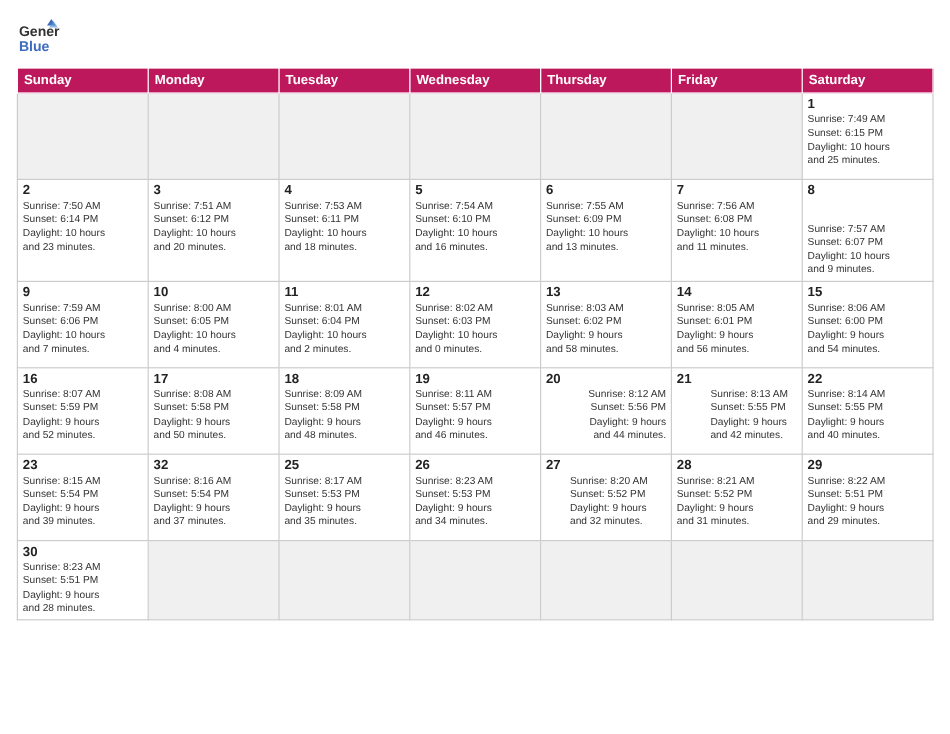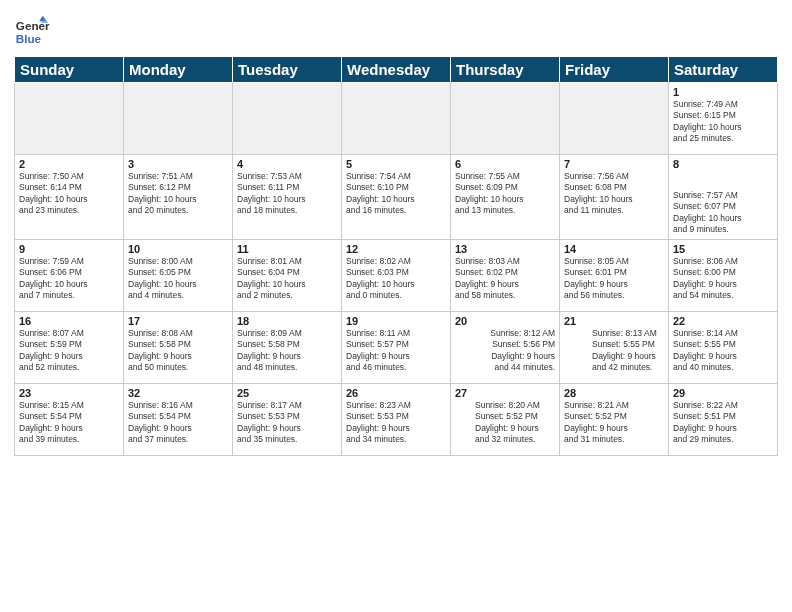--- a/index.html
+++ b/index.html
@@ -44,23 +44,23 @@
     .subtitle {
       font-size: 13px;
       color: #444;
     }
     .calendar {
       width: 100%;
       border-collapse: collapse;
       table-layout: fixed;
     }
     .calendar th {
-      background: #0c4a6e;
+      background: #be185d;
       color: #fff;
-      font-size: 15px;
+      font-size: 11px;
       font-weight: bold;
       padding: 4px 5px;
       border: 1px solid #fff;
       text-align: left;
     }
     .calendar td {
       border: 1px solid #ccc;
       vertical-align: top;
       padding: 3px 4px;
       font-size: 9px;
@@ -331,15 +331,30 @@
 and 31 minutes.</div>
           </td>
           <td>
             <span class="day-num">29</span>
             <div class="day-info" style="white-space: pre-line;">Sunrise: 8:22 AM
 Sunset: 5:51 PM
 Daylight: 9 hours
 and 29 minutes.</div>
           </td>
         </tr>
+        <tr>
+          <td class="last-row">
+            <span class="day-num">30</span>
+            <div class="day-info" style="white-space: pre-line;">Sunrise: 8:23 AM
+Sunset: 5:51 PM
+Daylight: 9 hours
+and 28 minutes.</div>
+          </td>
+          <td class="last-row empty"></td>
+          <td class="last-row empty"></td>
+          <td class="last-row empty"></td>
+          <td class="last-row empty"></td>
+          <td class="last-row empty"></td>
+          <td class="last-row empty"></td>
+        </tr>
       </tbody>
   </table>
 </div>
 
 </body></html>

